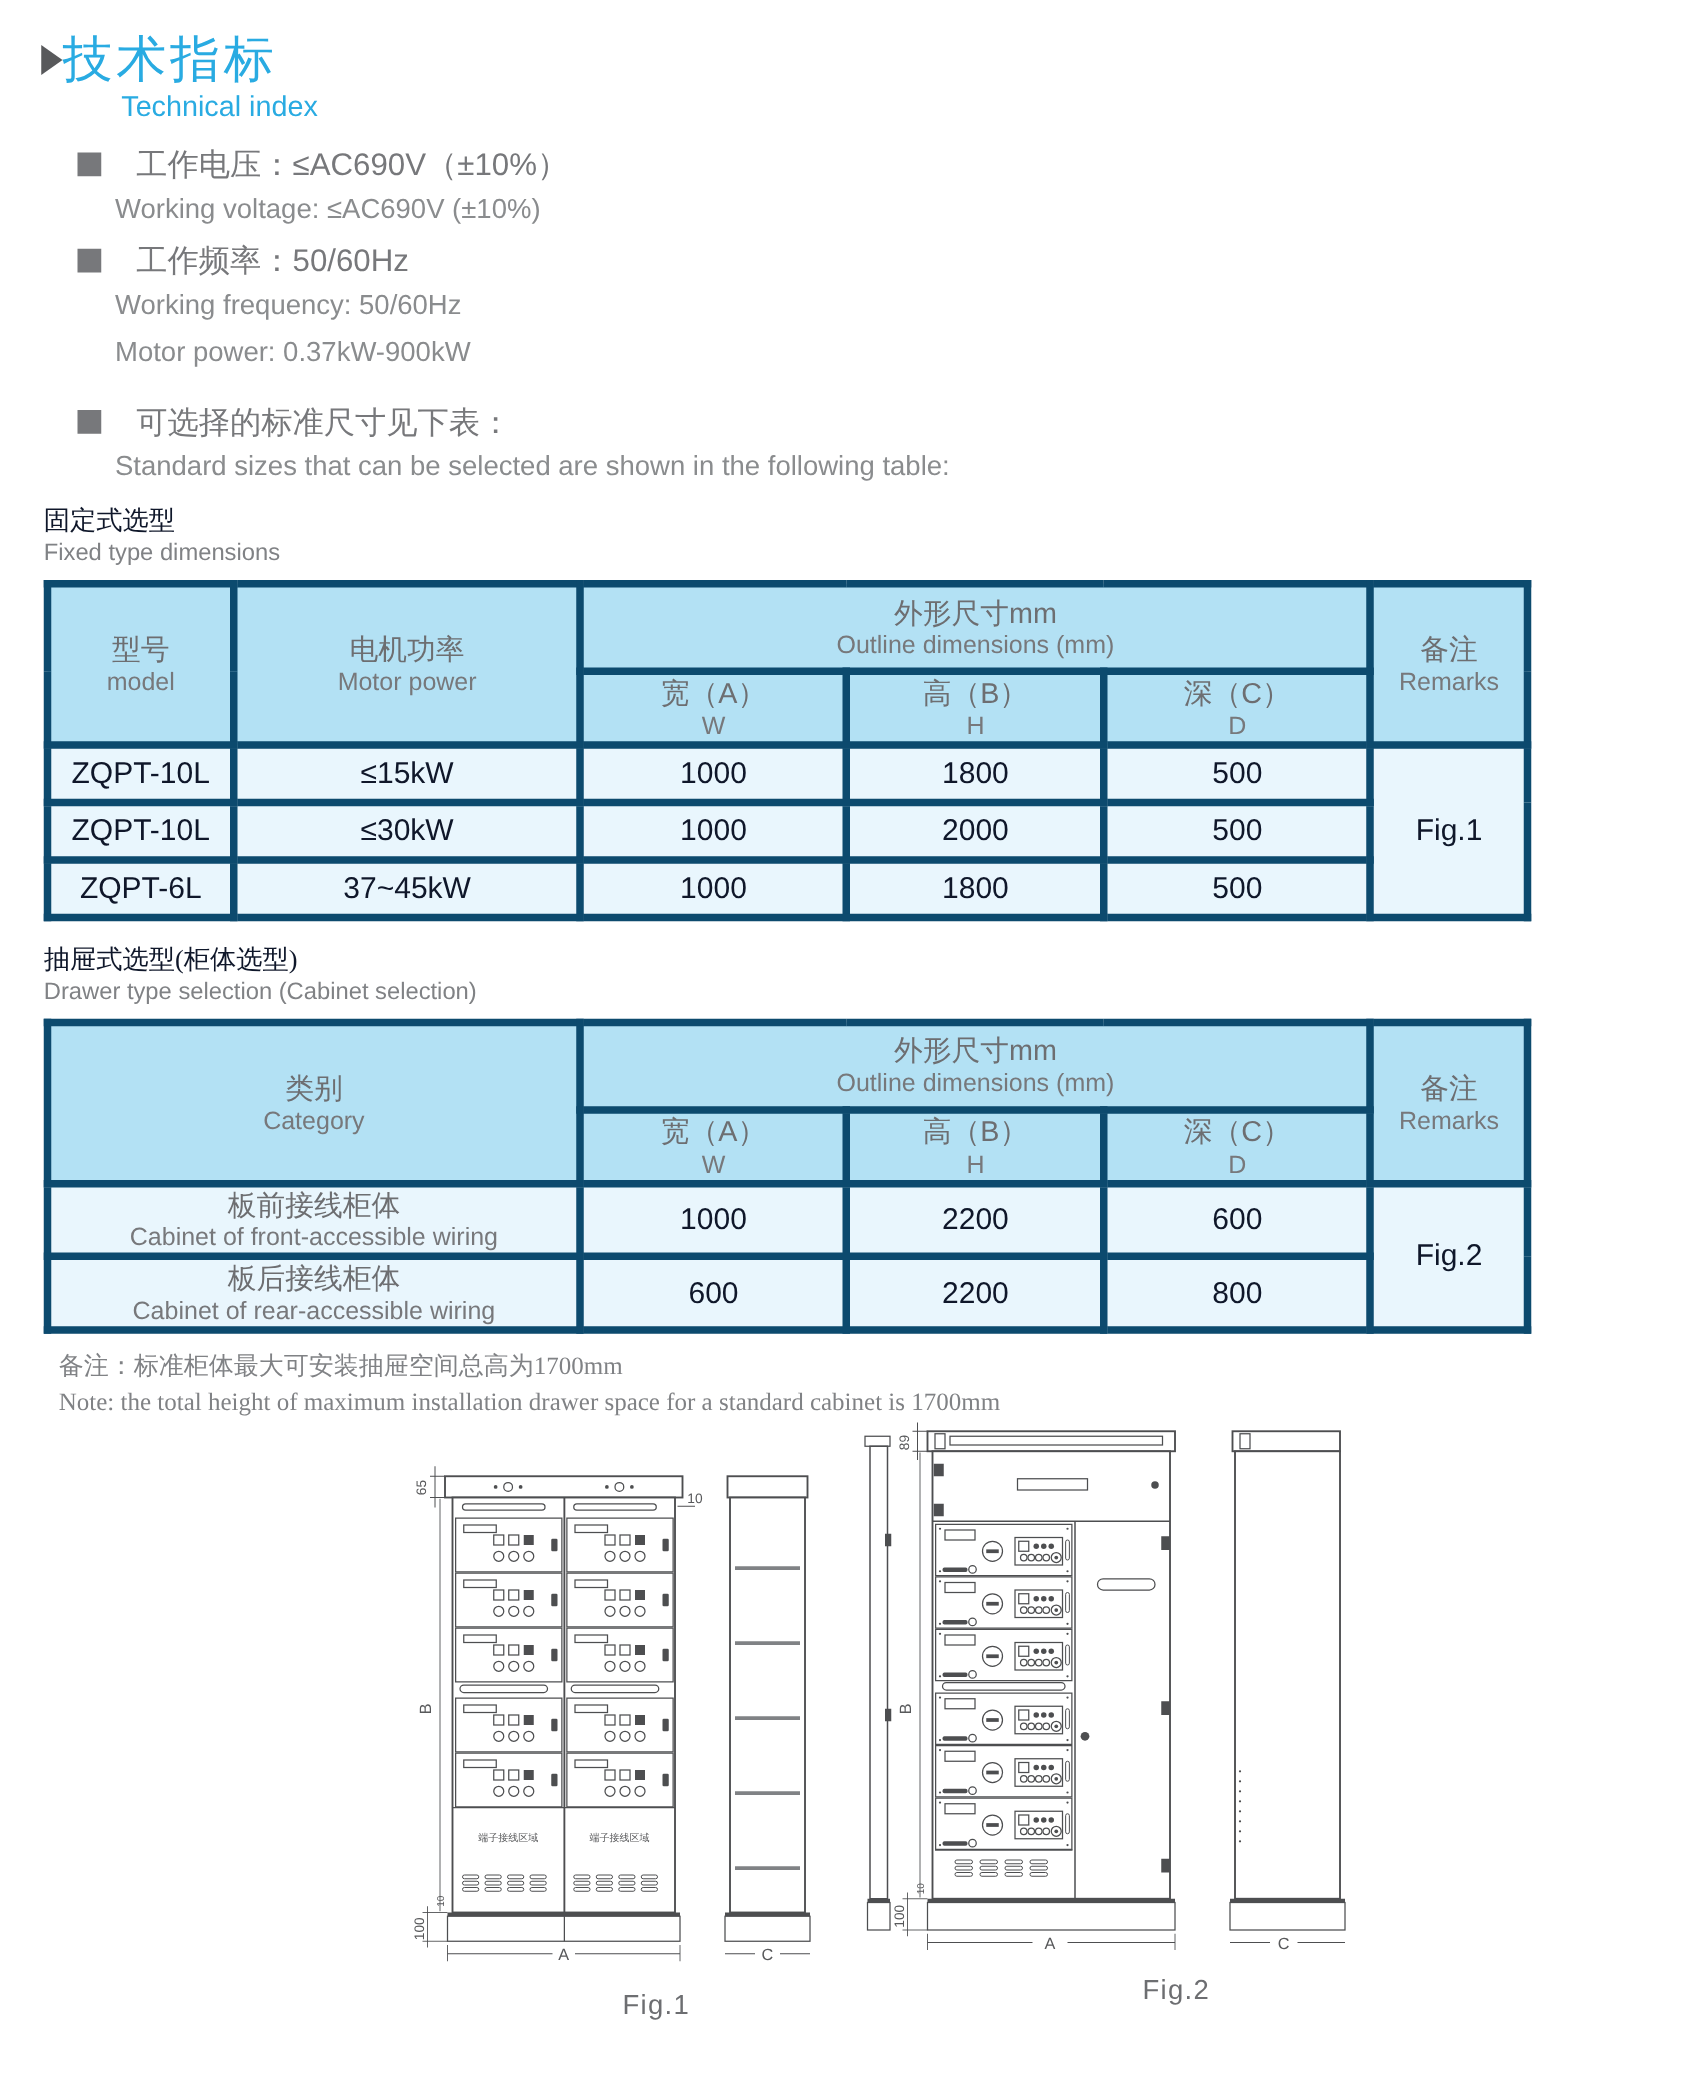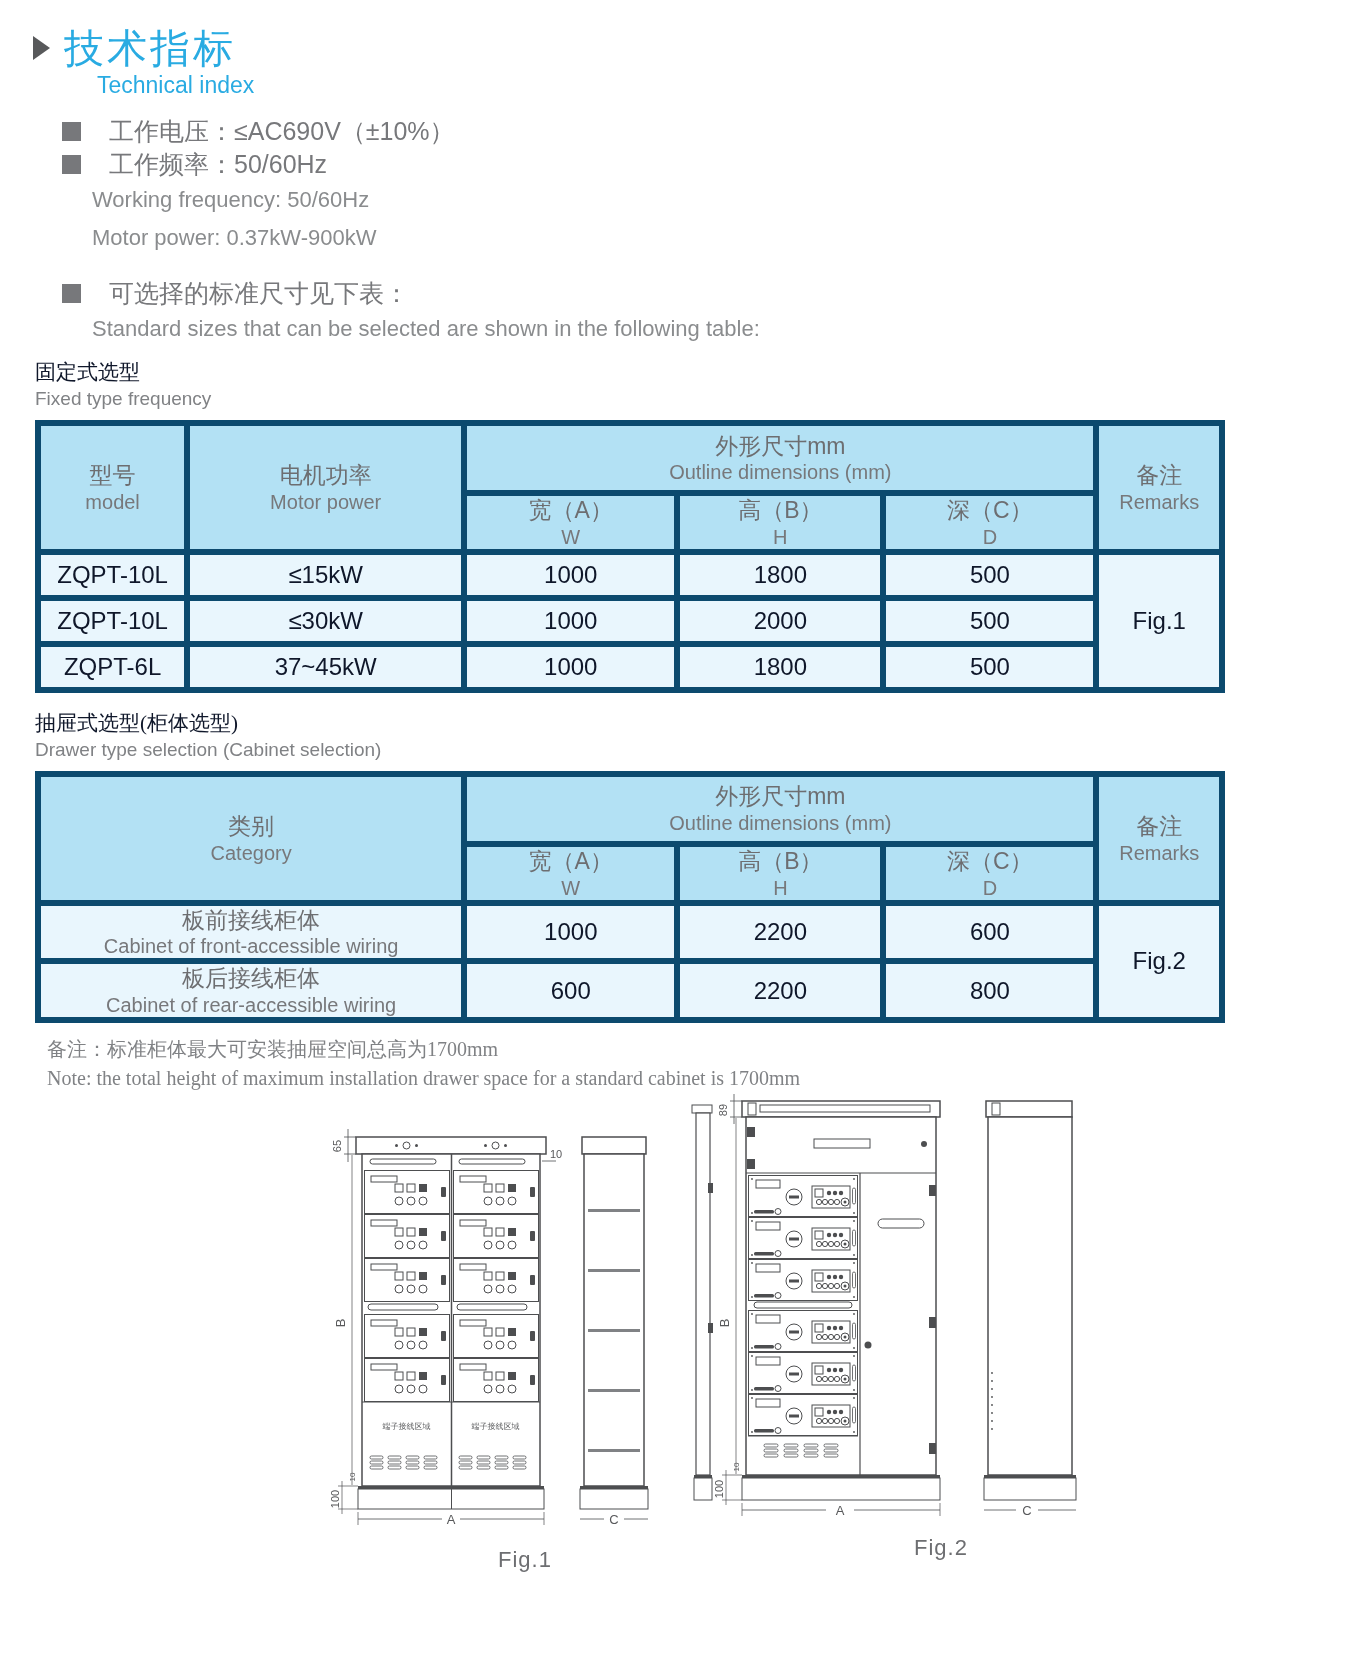--- a/index.html
+++ b/index.html
@@ -8,21 +8,21 @@
     --table-row-bg:#e9f6fd;
     --text:#6d6e71;
   }
   *{box-sizing:border-box;}
   html,body{margin:0;padding:0;background:#fff;}
   body{font-family:"Liberation Sans","DejaVu Sans",sans-serif;color:var(--text,#6d6e71);}
   .page{position:relative;width:1357px;height:1660px;background:#fff;overflow:hidden;}
 
   
   .hdr{margin:26px 0 0 33px;}
-  .title-row{display:flex;align-items:center;gap:14px;}
+  .title-row{display:flex;align-items:center;}
   .tri{width:0;height:0;border-left:17px solid #58595b;border-top:12px solid transparent;border-bottom:12px solid transparent;}
   .title-cn{font-size:40px;line-height:1.1;color:var(--accent,#29abe2);font-weight:normal;margin:0;letter-spacing:3px;}
   .title-en{color:var(--accent,#29abe2);font-size:23px;margin:2px 0 0 64px;}
 
   
   .specs{display:grid;grid-template-columns:645px 1fr;margin:16px 0 0 62px;}
   .spec-cn{display:flex;align-items:center;gap:28px;font-size:25px;color:#77787b;}
   .sq{flex:0 0 auto;width:19px;height:19px;background:#77787b;}
   .spec-en{font-size:22px;color:#8a8c8e;margin:6px 0 12px 30px;}
   .note-bullet{margin:14px 0 0 62px;}
@@ -68,20 +68,21 @@
     <div class="title-en">Technical index</div>
   </div>
 
   <div class="specs">
     <div>
       <div>
         <div class="spec-cn">
             <span class="sq"></span>
             <span>工作电压：≤AC690V（±10%）</span>
           </div>
+        <div class="spec-en">Working voltage: ≤AC690V (±10%)</div>
       </div>
       <div>
         <div class="spec-cn">
             <span class="sq"></span>
             <span>工作频率：50/60Hz</span>
           </div>
         <div class="spec-en">Working frequency: 50/60Hz</div>
       </div>
       <div>
         <div class="spec-en">Motor power: 0.37kW-900kW</div>
@@ -92,21 +93,21 @@
   <div class="note-bullet">
     <div class="spec-cn">
         <span class="sq"></span>
         <span>可选择的标准尺寸见下表：</span>
       </div>
     <div class="spec-en">Standard sizes that can be selected are shown in the following table:</div>
   </div>
 
   <div class="tbl-label">
     <div class="cnl">固定式选型</div>
-    <div class="enl">Fixed type frequency</div>
+    <div class="enl">Fixed type dimensions</div>
   </div>
 
   <table class="spec-table t1">
     <colgroup>
         <col style="width:12.6%">
         <col style="width:23.4%">
         <col style="width:18%">
         <col style="width:17.4%">
         <col style="width:18%">
         <col style="width:10.6%">

